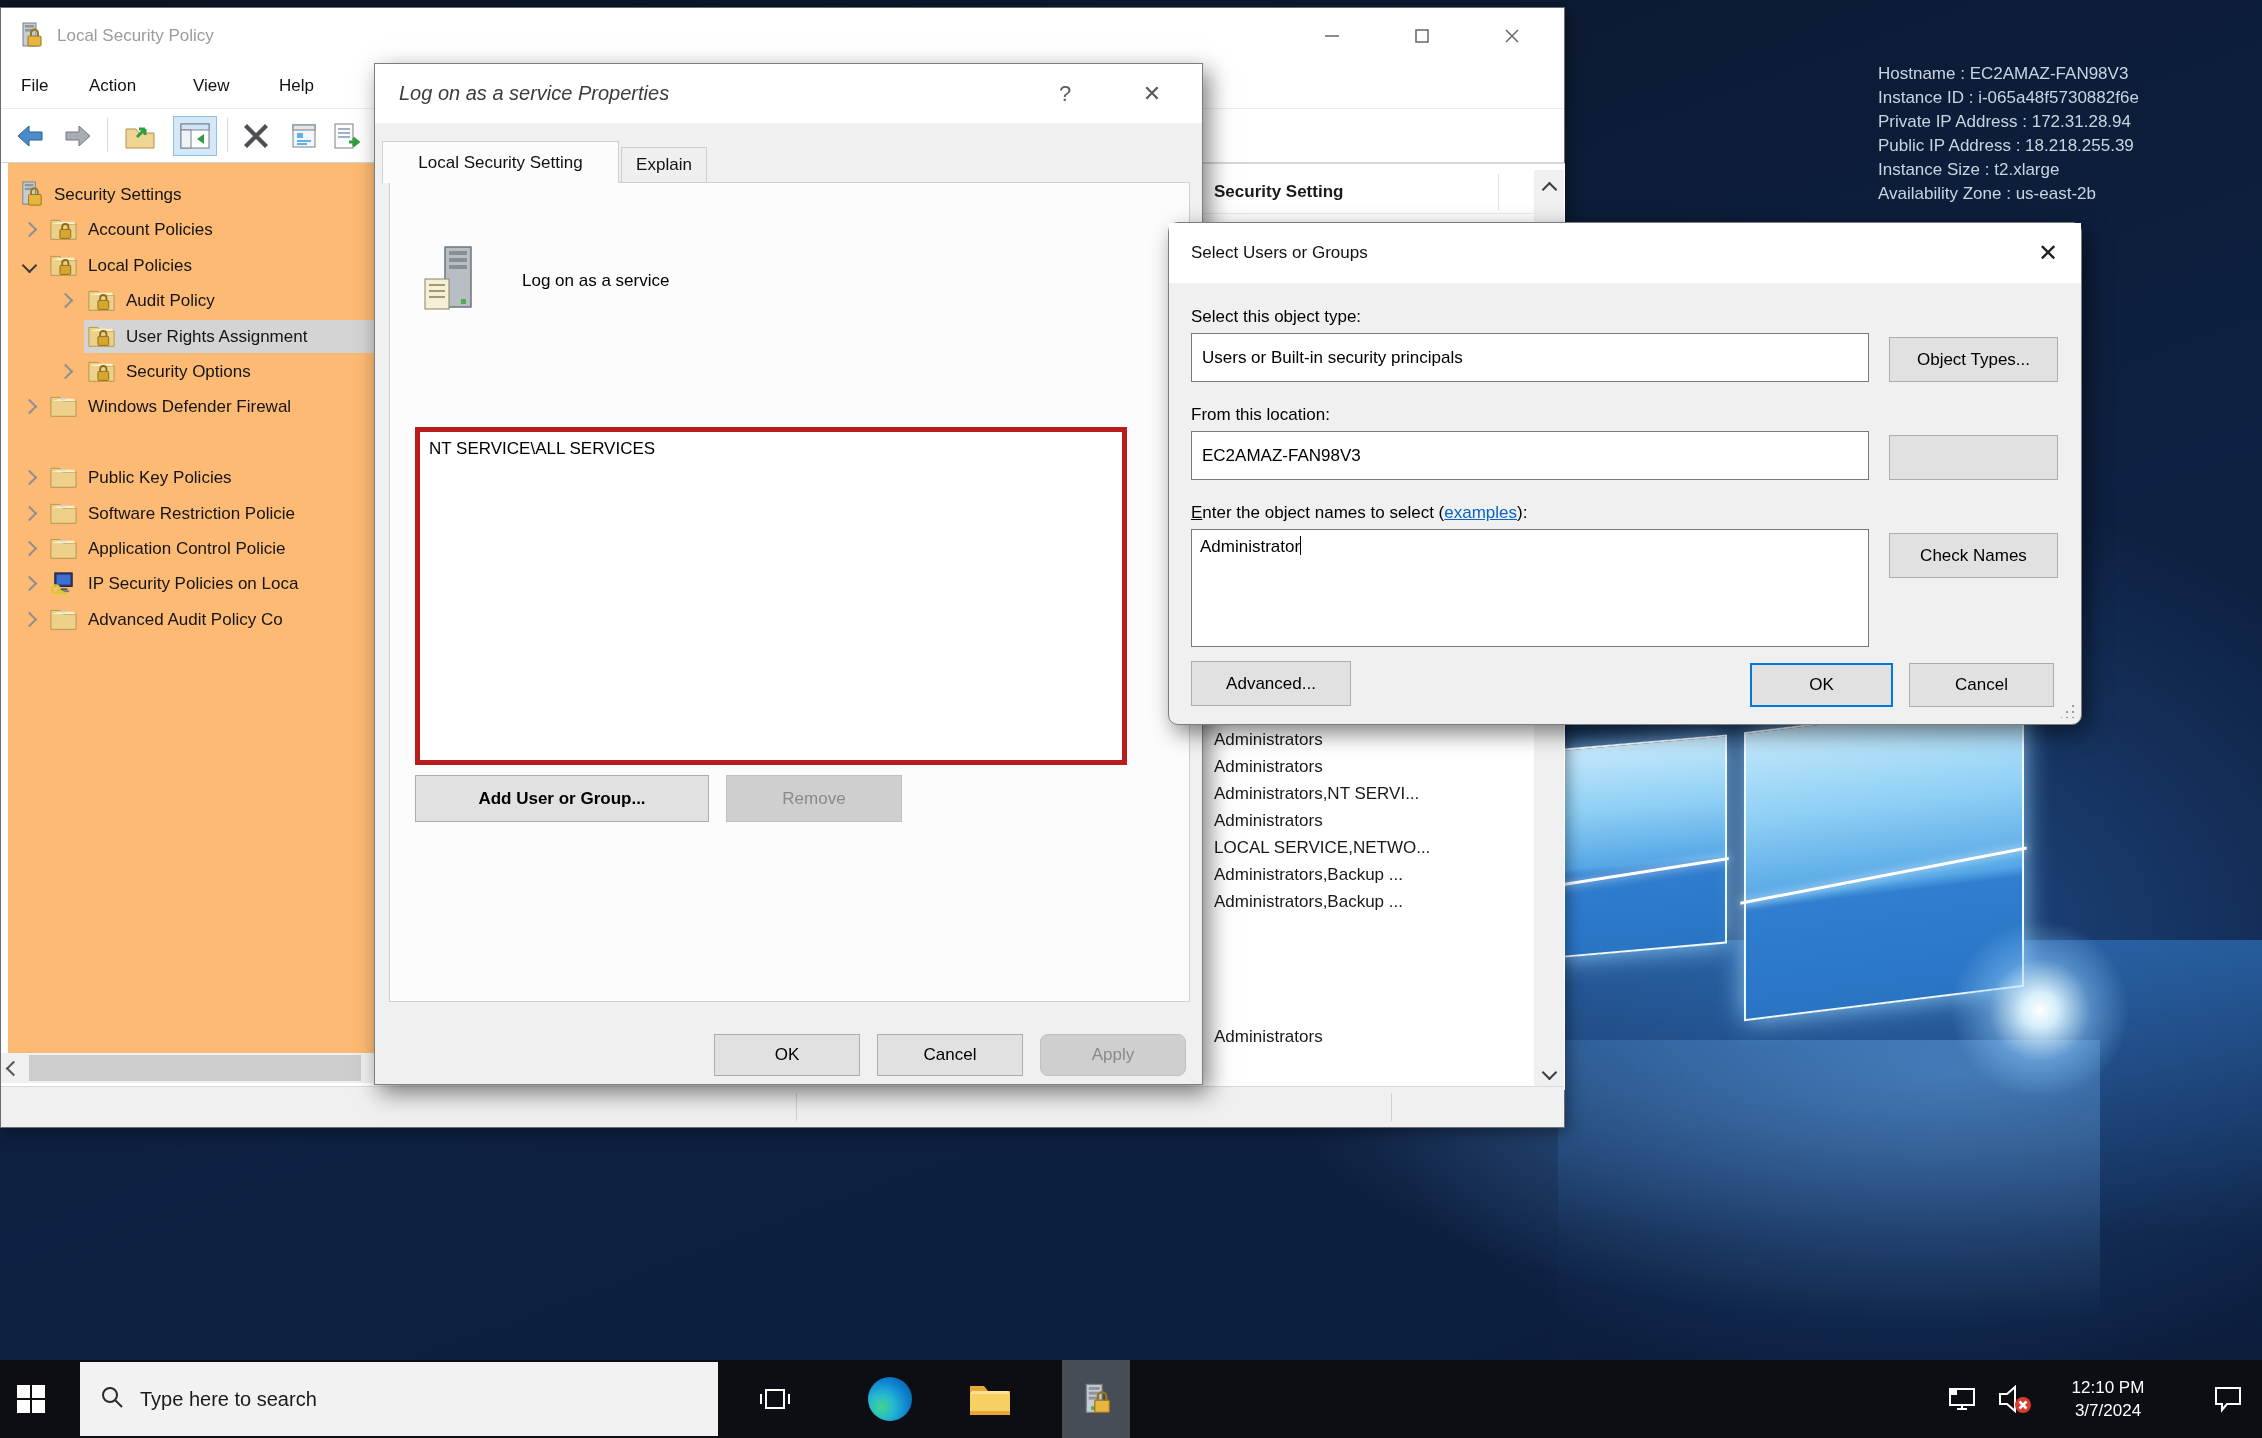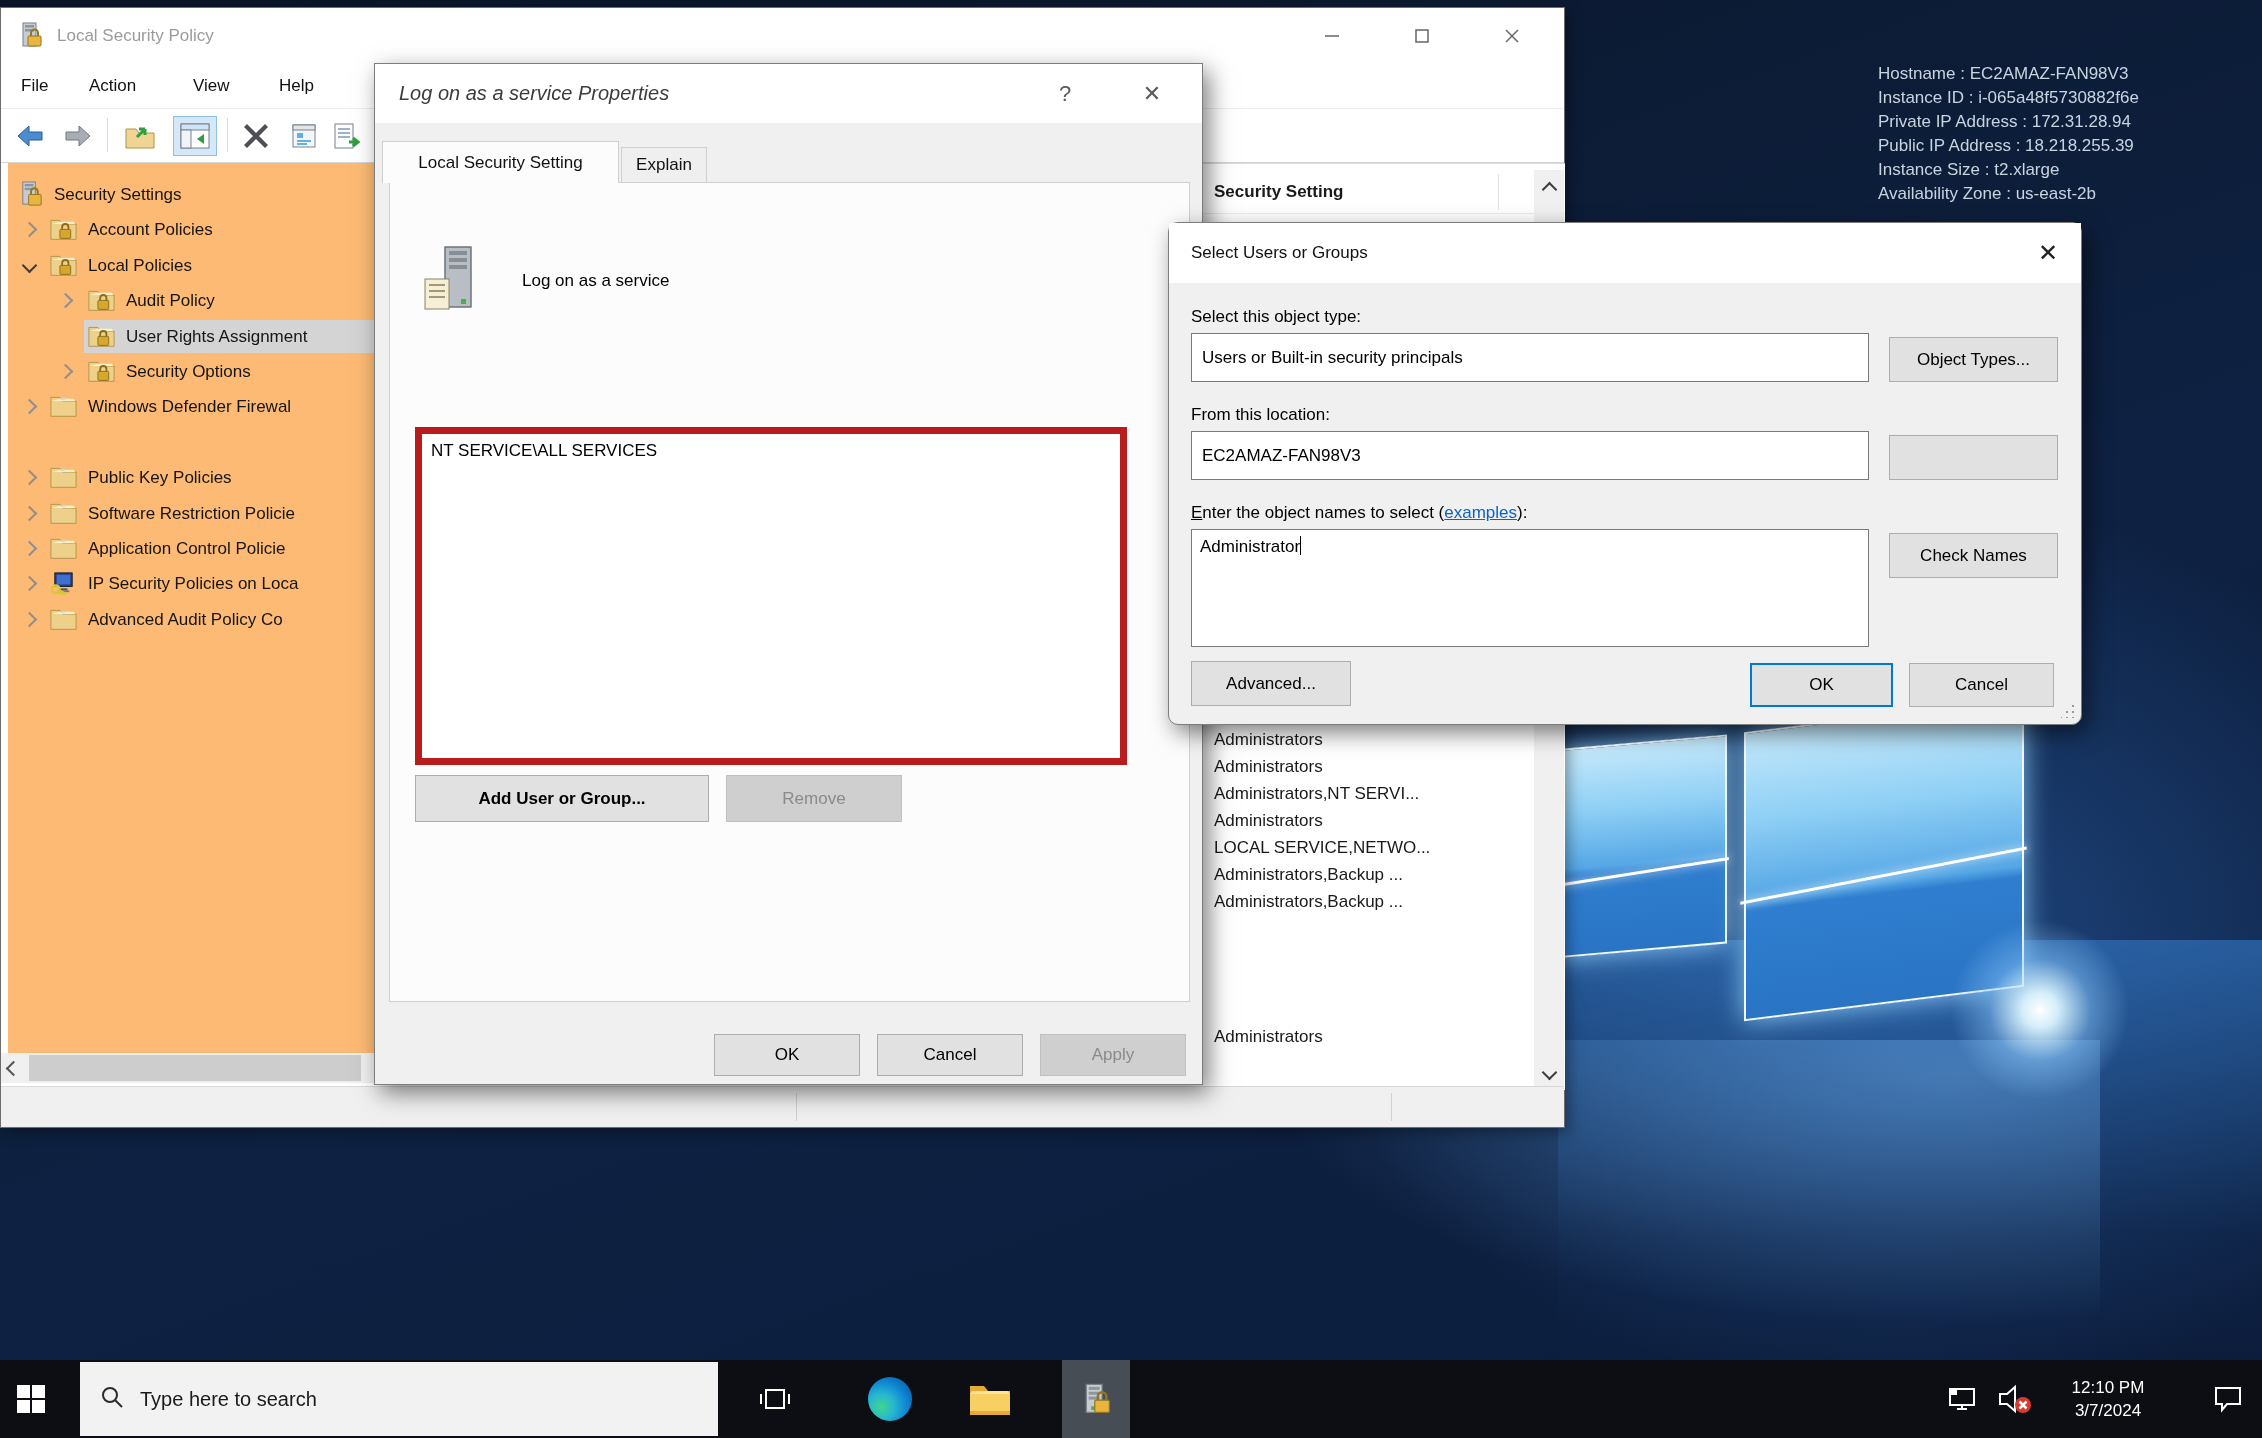--- a/index.html
+++ b/index.html
@@ -73,27 +73,27 @@
   
   #props-dlg{left:374px;top:63px;width:829px;height:1022px;}
   #props-title{left:0;top:0;width:100%;height:59px;}
   #props-title .t{position:absolute;left:24px;top:0;line-height:59px;font-size:20px;color:#3c3c3c;font-style:italic;}
   .dlg-cap{position:absolute;top:0;width:44px;height:59px;display:flex;align-items:center;justify-content:center;font-size:22px;color:#5a5a5a;}
   .tab{position:absolute;box-sizing:border-box;display:flex;align-items:center;justify-content:center;font-size:17px;color:#111;}
   #tab-active{left:7px;top:77px;width:237px;height:42px;background:#fcfcfc;border:1px solid #cfcfcf;border-bottom:none;z-index:3;}
   #tab-explain{left:246px;top:83px;width:86px;height:36px;background:#efefef;border:1px solid #cfcfcf;z-index:1;}
   #tab-page{left:14px;top:118px;width:801px;height:820px;background:#fcfcfc;border:1px solid #cfcfcf;box-sizing:border-box;z-index:2;}
   #policy-name{position:absolute;left:132px;top:88px;font-size:17px;color:#000;}
-  #policy-list{position:absolute;left:25px;top:244px;width:712px;height:338px;background:#fff;border:7px solid #b91c1c;box-sizing:border-box;}
+  #policy-list{position:absolute;left:25px;top:244px;width:712px;height:338px;background:#fff;border:5px solid #b91c1c;box-sizing:border-box;}
   #policy-list .entry{margin:7px 0 0 9px;font-size:17px;color:#000;}
   #btn-add{position:absolute;left:25px;top:592px;width:294px;height:47px;font-weight:bold;}
   #btn-remove{position:absolute;left:336px;top:592px;width:176px;height:47px;}
   #btn-ok-p{position:absolute;left:339px;top:970px;width:146px;height:42px;}
   #btn-cancel-p{position:absolute;left:502px;top:970px;width:146px;height:42px;}
-  #btn-apply-p{position:absolute;left:665px;top:970px;width:146px;height:42px;}
+  #btn-apply-p{position:absolute;left:665px;top:970px;width:146px;height:42px;border-radius:8px;}
   
   #sel-dlg{left:1168px;top:222px;width:914px;height:503px;z-index:30;border-radius:10px;}
   #sel-title{left:0;top:0;width:100%;height:60px;}
   #sel-title .t{position:absolute;left:22px;top:0;line-height:60px;font-size:17px;color:#111;}
   #sel-close{position:absolute;right:10px;top:0;width:46px;height:60px;display:flex;align-items:center;justify-content:center;font-size:24px;color:#222;}
   .sel-label{position:absolute;left:22px;font-size:17px;color:#000;}
   #sel-field1{position:absolute;left:22px;top:110px;width:678px;height:49px;}
   #btn-objtypes{position:absolute;left:720px;top:114px;width:169px;height:45px;}
   #sel-field2{position:absolute;left:22px;top:208px;width:678px;height:49px;}
   #btn-locations{position:absolute;left:720px;top:212px;width:169px;height:45px;}

